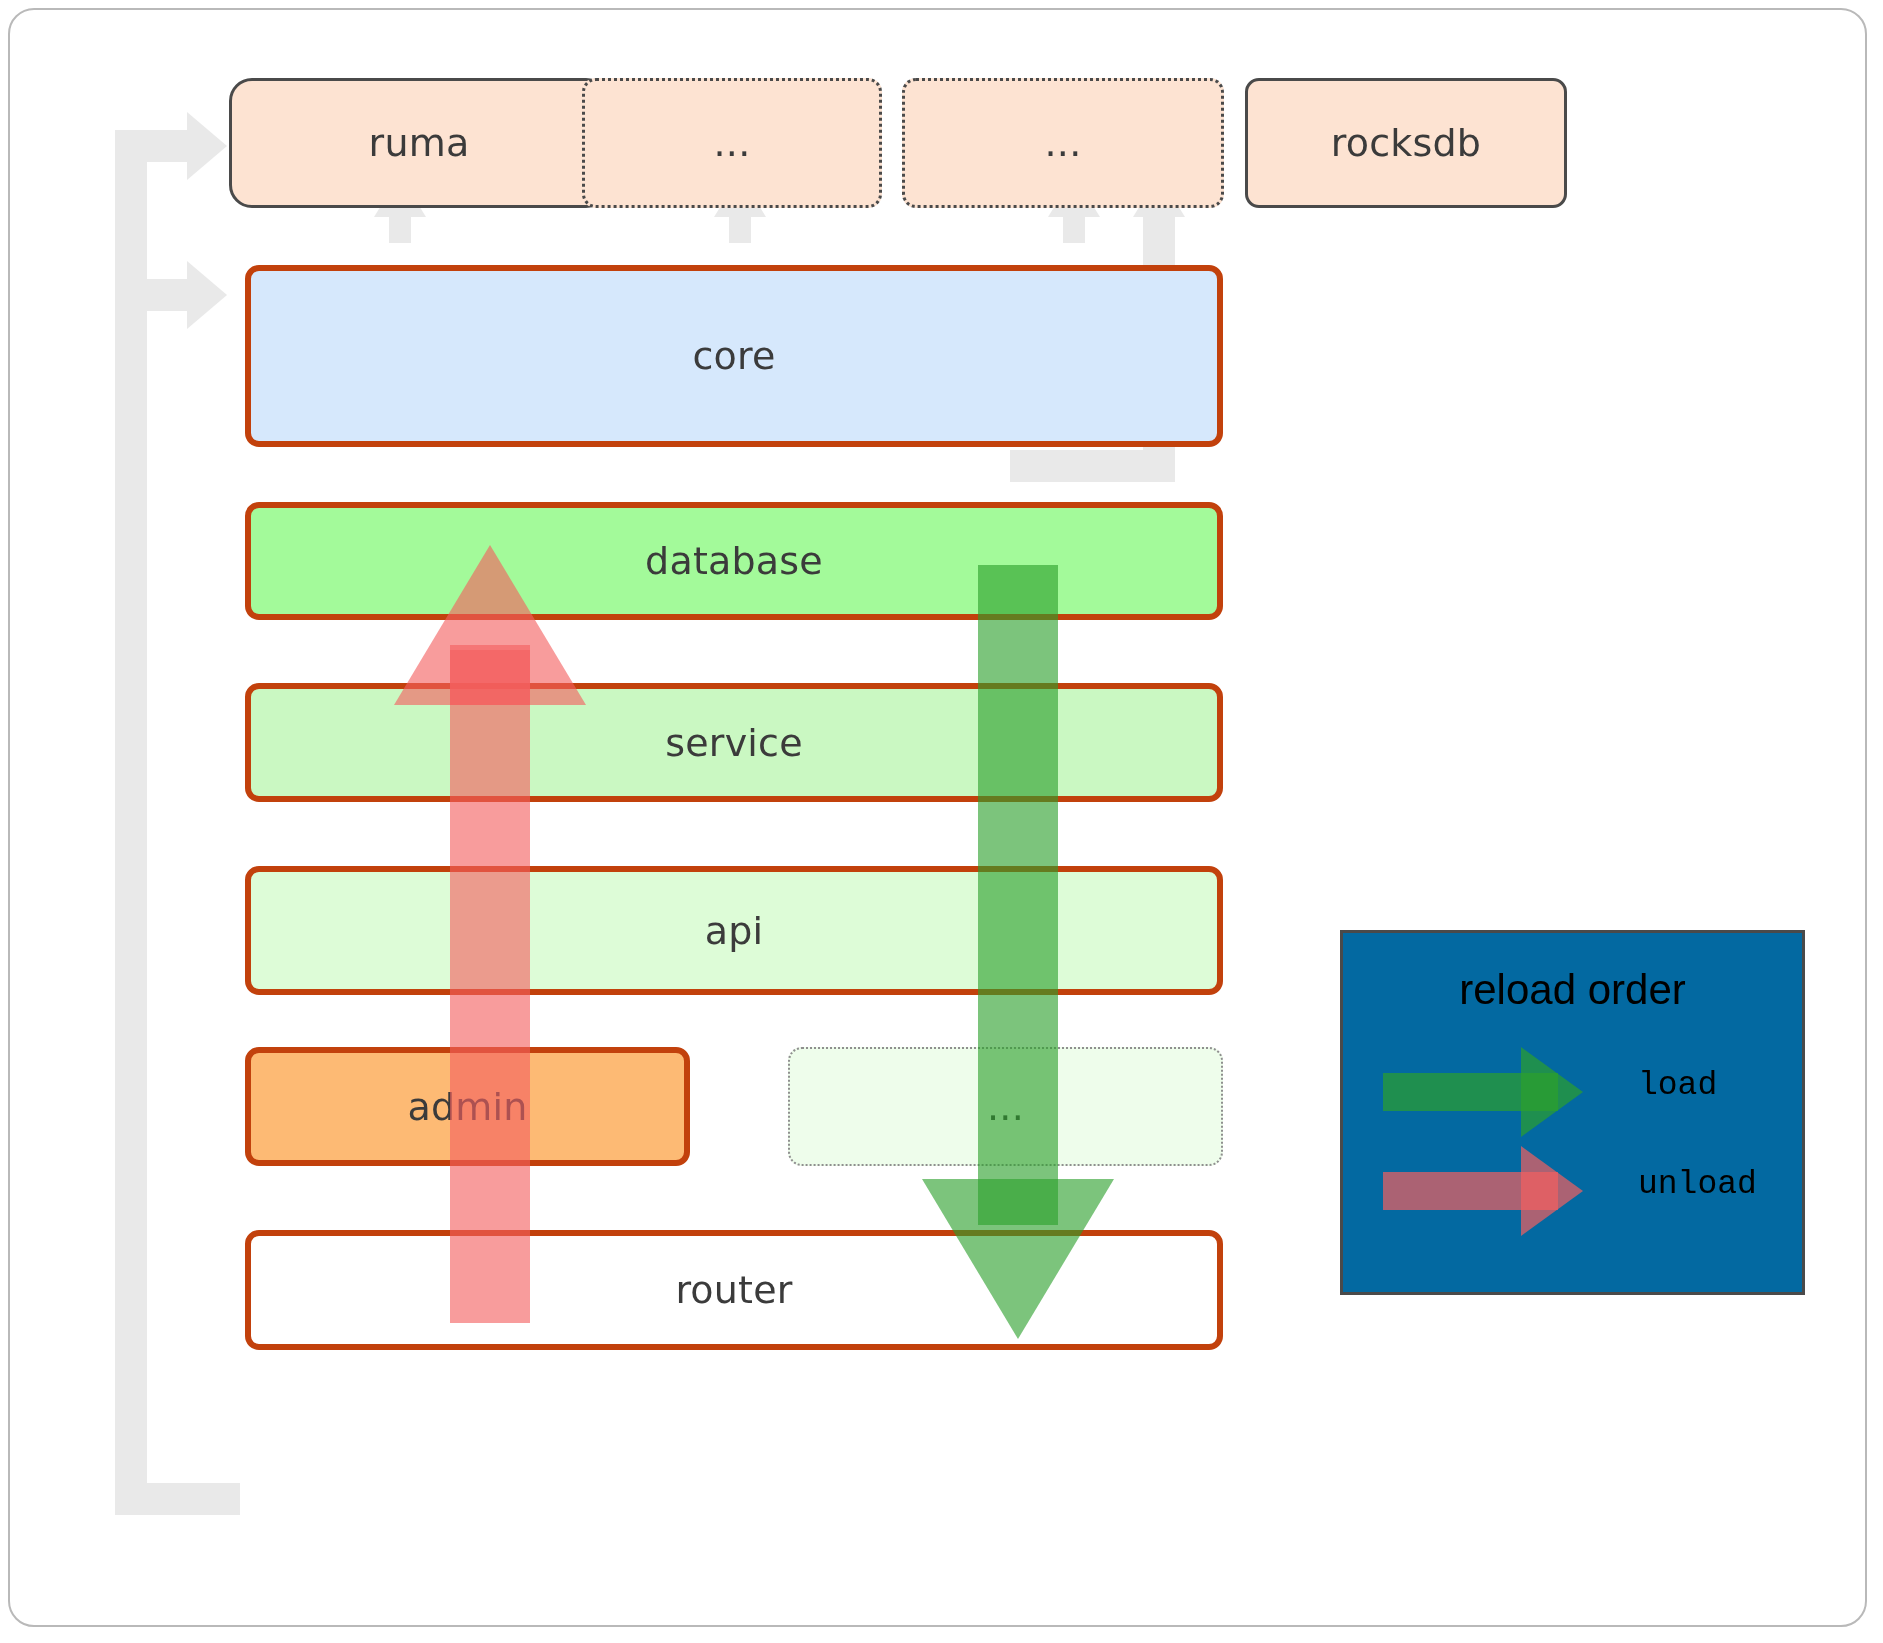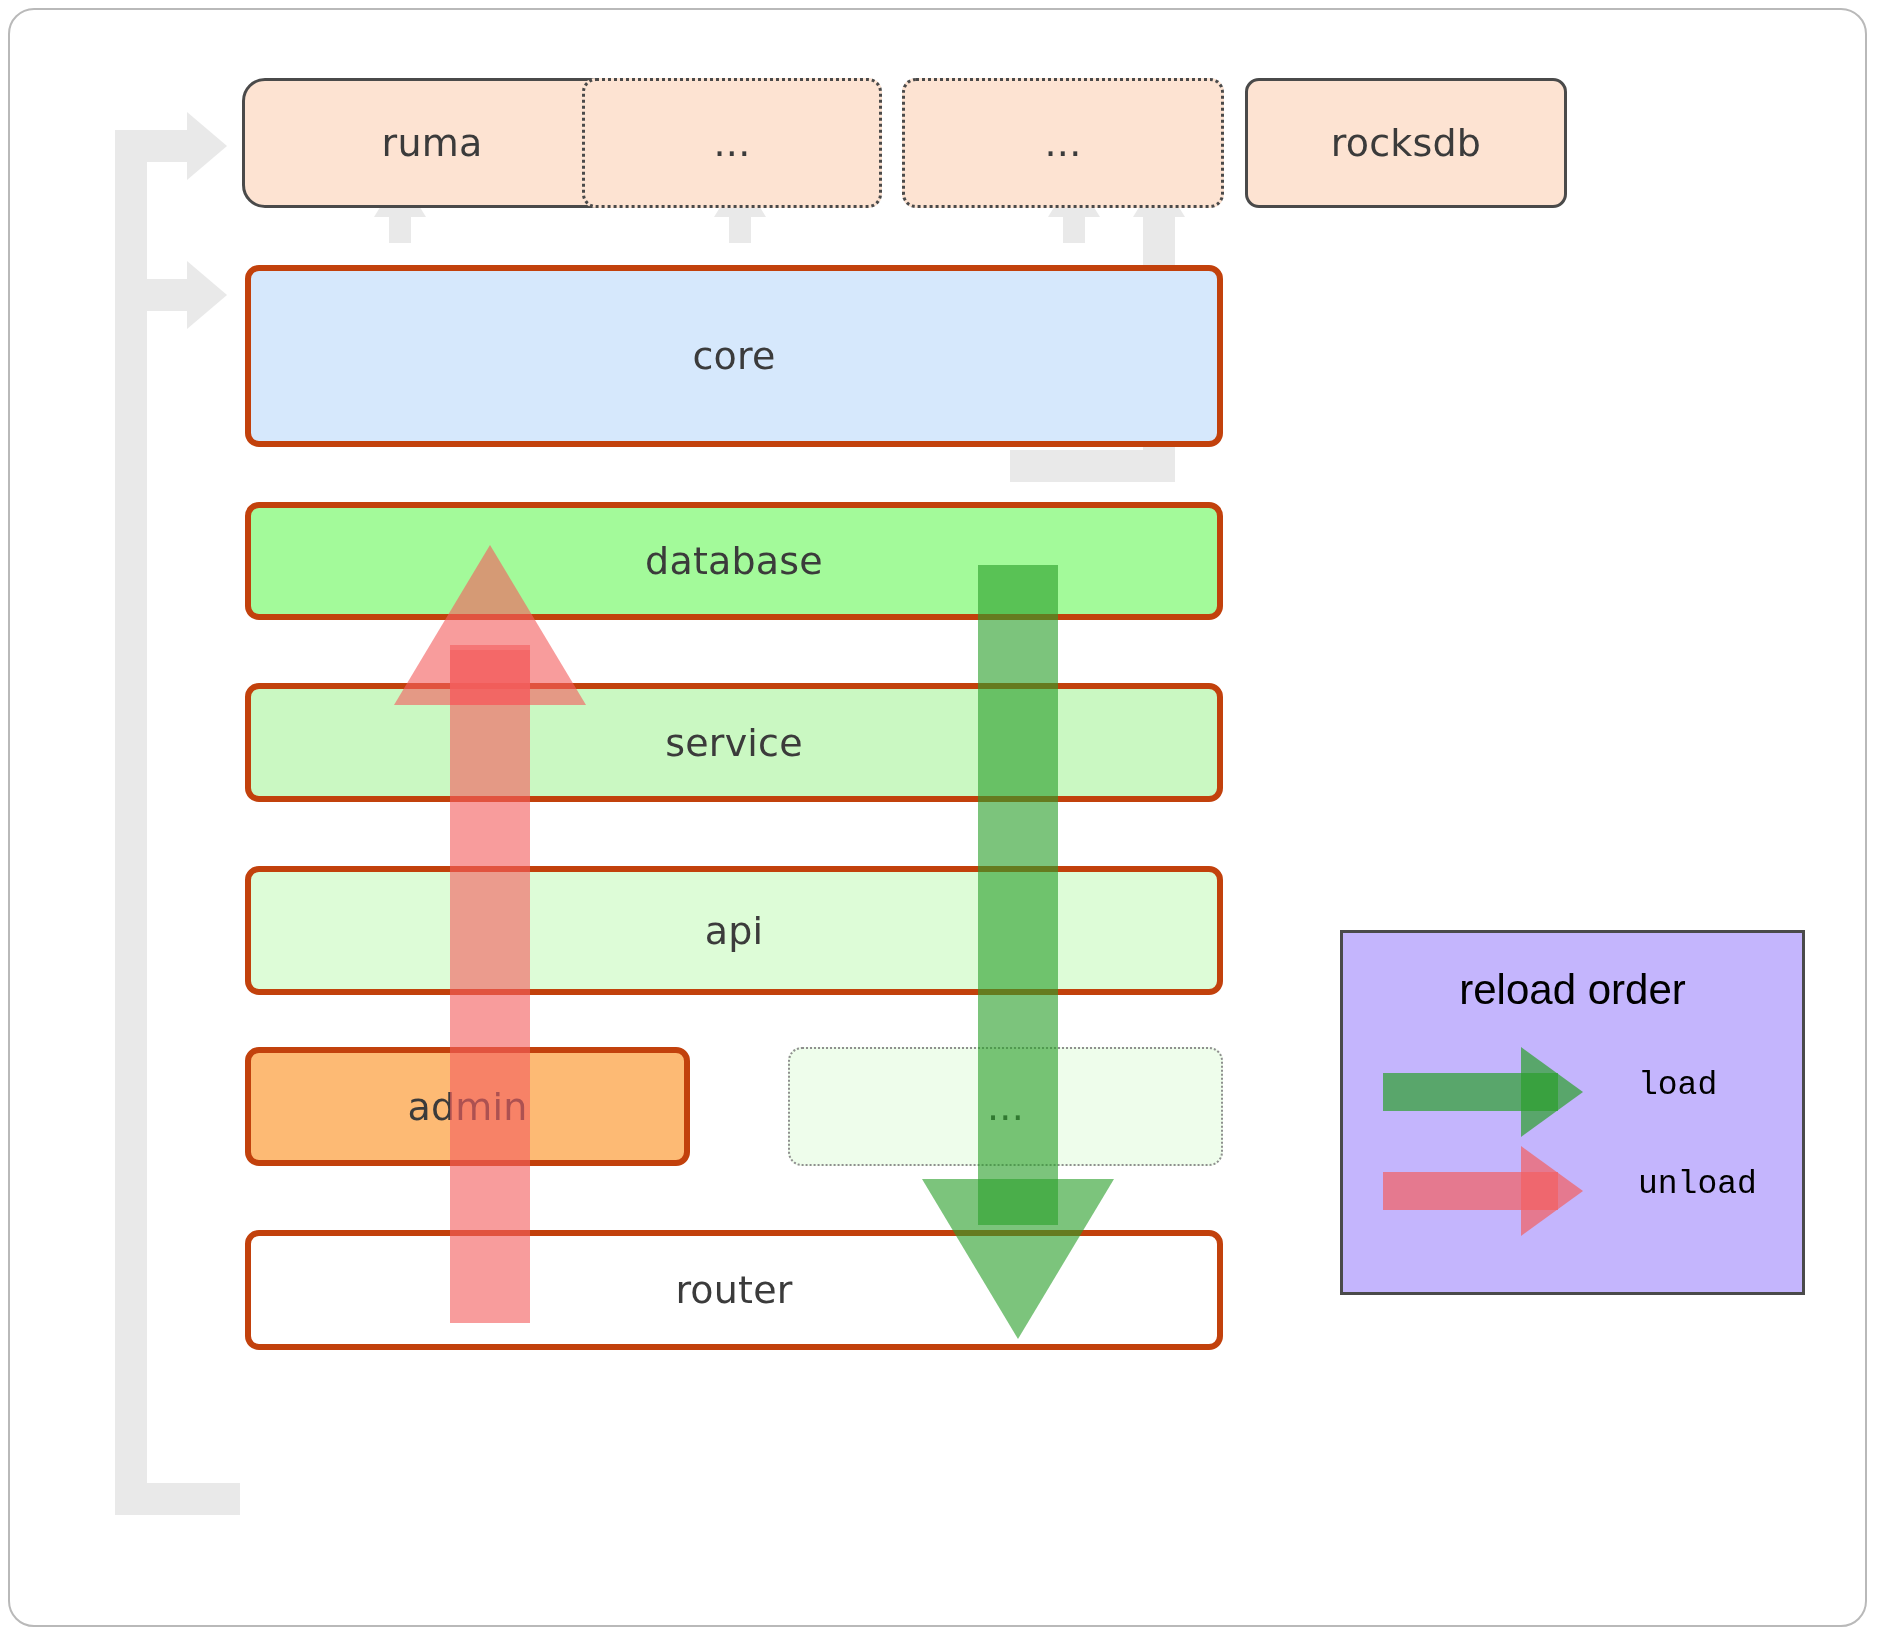--- a/index.html
+++ b/index.html
@@ -110,21 +110,21 @@
   .load-shaft { background: rgba(44,160,44,.62); }
   .load-head {
     border-left: 96px solid transparent;
     border-right: 96px solid transparent;
     border-top: 160px solid rgba(44,160,44,.62);
   }
 
   
   .legend {
     position: absolute;
-    background: #c4b5fd;
+    background: #0369a1;
     border: 3px solid #4a4a4a;
     box-sizing: border-box;
   }
   .legend-title {
     position: absolute;
     left: 0; right: 0;
     text-align: center;
     font-size: 42px;
     color: #000000;
     font-family: "Liberation Sans", sans-serif;
@@ -172,21 +172,21 @@
 
   <div class="gbar" style="left:389px; top:215px; width:22px; height:28px;"></div>
   <div class="gtri-up" style="left:374px; top:175px;"></div>
 
   <div class="gbar" style="left:729px; top:215px; width:22px; height:28px;"></div>
   <div class="gtri-up" style="left:714px; top:175px;"></div>
 
   <div class="gbar" style="left:1063px; top:215px; width:22px; height:28px;"></div>
   <div class="gtri-up" style="left:1048px; top:175px;"></div>
 
-  <div class="node dep" style="left:242px; top:78px; width:380px; height:130px;border-radius:23px;">
+  <div class="node dep" style="left:229px; top:78px; width:380px; height:130px;border-radius:23px;">
     <span>ruma</span>
   </div>
   <div class="node dep dotted" style="left:582px; top:78px; width:300px; height:130px;">
     <span>...</span>
   </div>
   <div class="node dep dotted" style="left:902px; top:78px; width:322px; height:130px;">
     <span>...</span>
   </div>
   <div class="node dep" style="left:1245px; top:78px; width:322px; height:130px;">
     <span>rocksdb</span>

